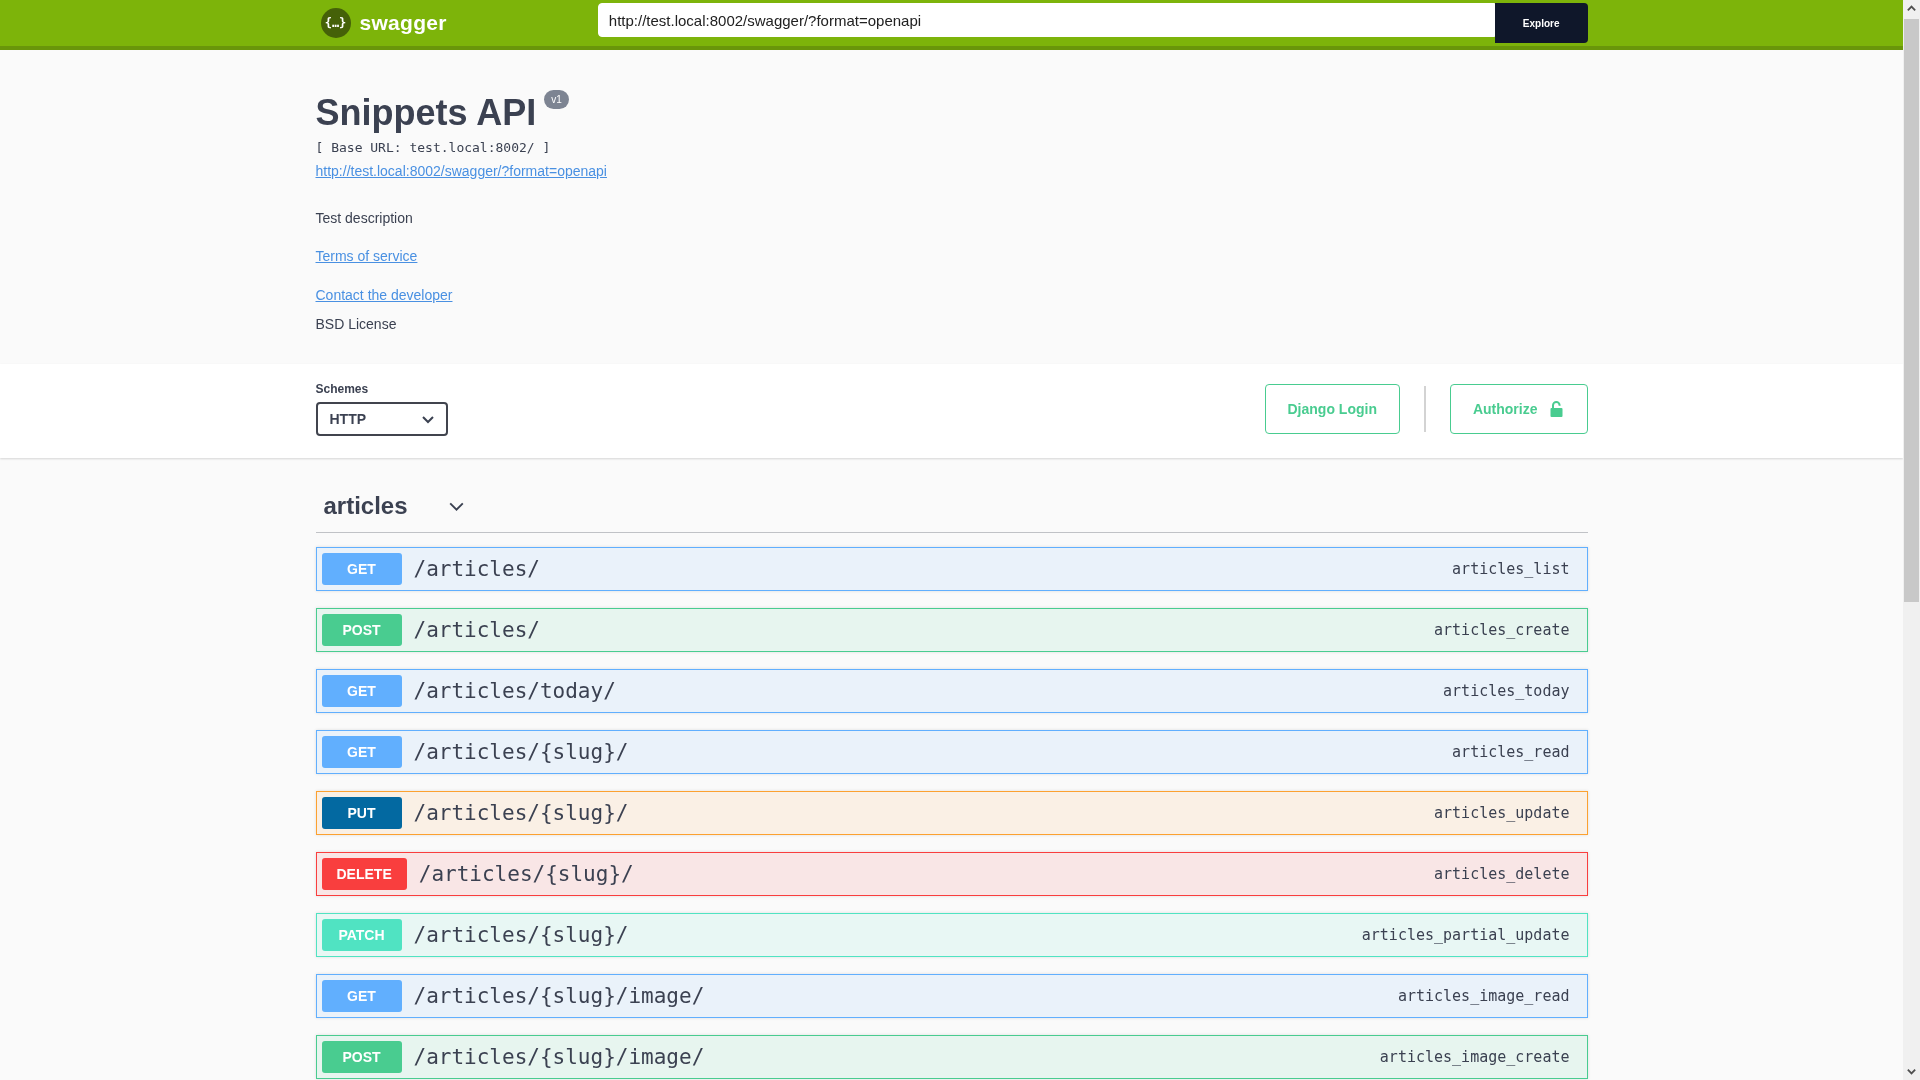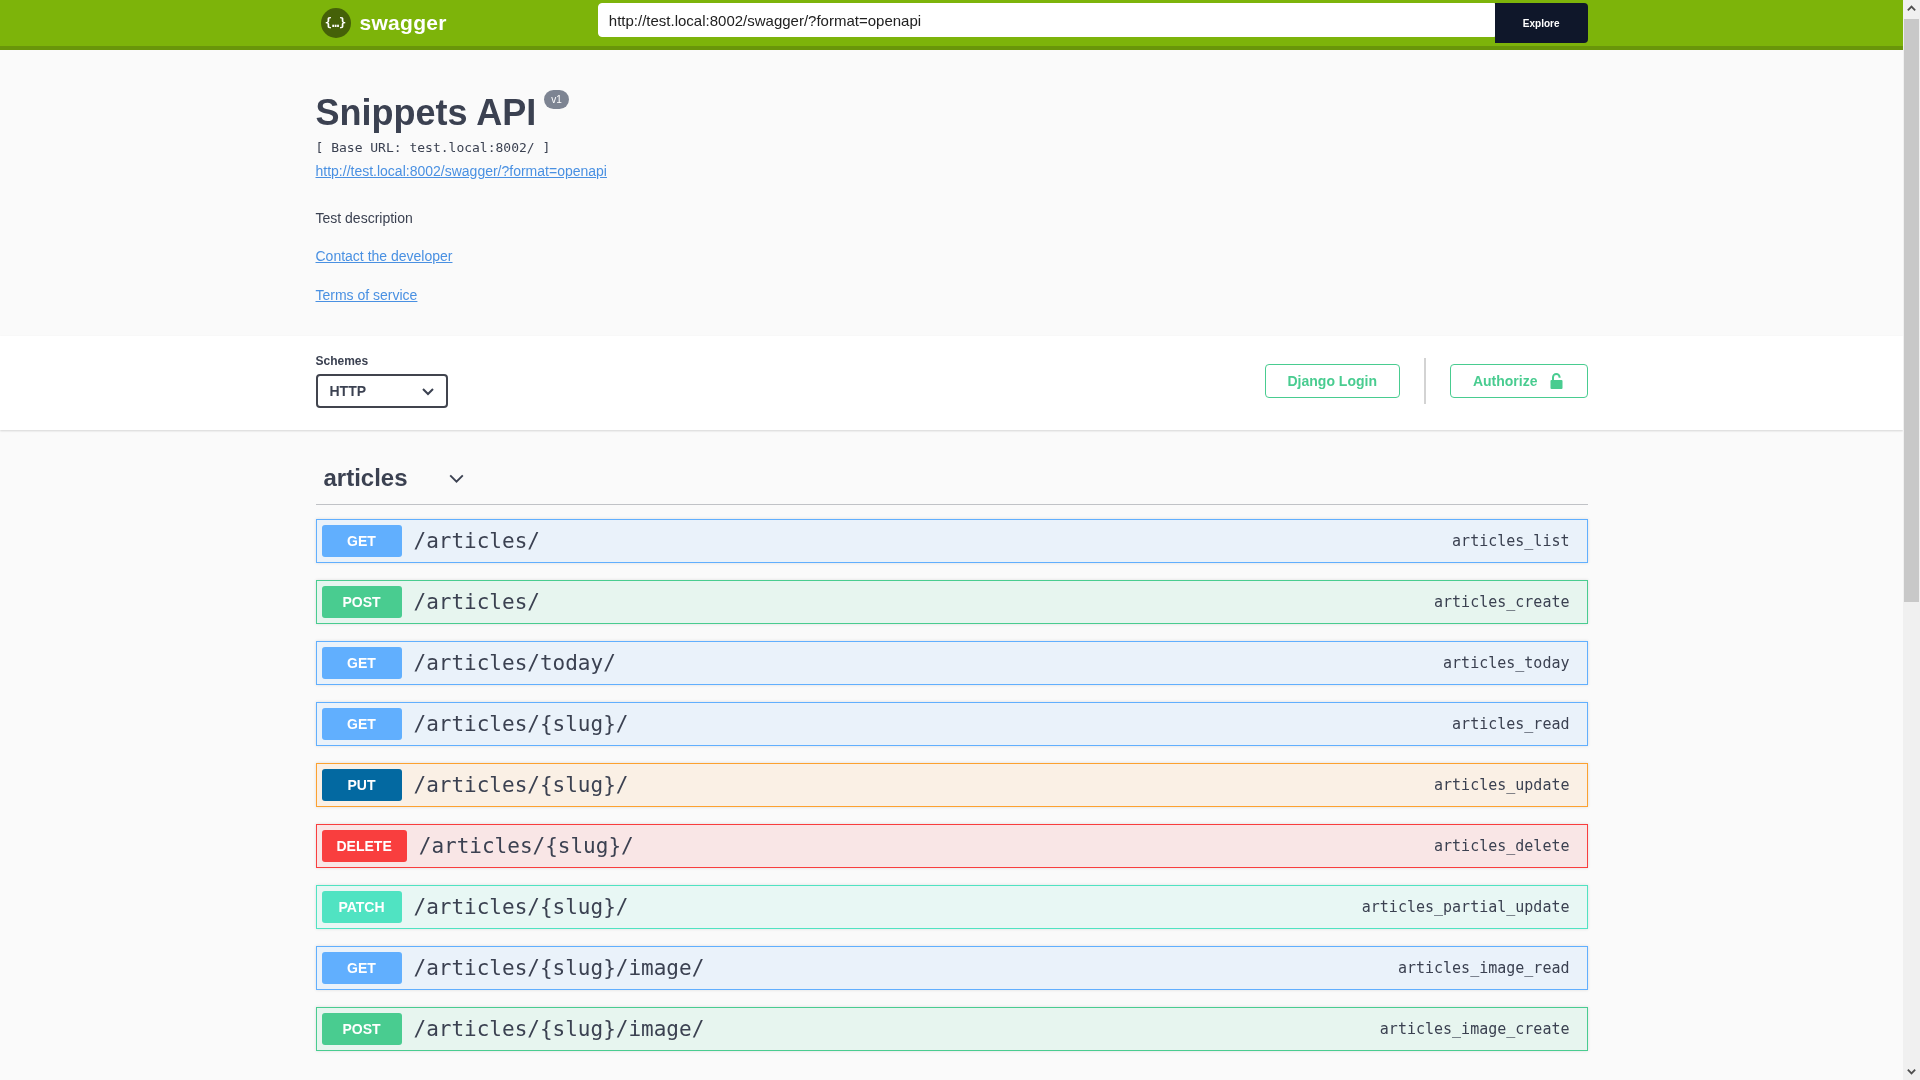--- a/index.html
+++ b/index.html
@@ -88,21 +88,21 @@
     display: flex; align-items: center; justify-content: space-between;
     padding: 0 10px 0 12px;
     font-size: 14px; font-weight: bold; color: #3b4151;
     background: #ffffff; cursor: pointer;
   }
   .auth-wrapper { display: flex; align-items: center; }
   .btn-outline-green {
     border: 1px solid #49cc90; border-radius: 4px;
     background: transparent; color: #49cc90;
     font-size: 14px; font-weight: bold;
-    height: 34px; padding: 0 22px; cursor: pointer;
+    height: 50px; padding: 0 22px; cursor: pointer;
     display: flex; align-items: center; gap: 10px;
     font-family: "Liberation Sans", sans-serif;
   }
   .auth-divider { width: 2px; height: 46px; background: #d3d3d3; margin: 0 24px; }
 
   
   .operations { padding-top: 20px; }
   .section { margin-bottom: 16px; }
   .section-header {
     display: flex; align-items: center; gap: 38px;
@@ -175,22 +175,23 @@
 
   <div class="container">
     <div class="info">
       <div class="api-title">
         <span>Snippets API</span>
         <span class="version-badge">v1</span>
       </div>
       <div class="base-url">[ Base URL: test.local:8002/ ]</div>
       <a class="spec-link">http://test.local:8002/swagger/?format=openapi</a>
       <div class="description">Test description</div>
+      <div><a class="info-link">Terms of service</a></div>
       <div><a class="info-link">Contact the developer</a></div>
-      <div><a class="info-link">Terms of service</a></div>
+      <div class="license-text">BSD License</div>
     </div>
   </div>
 
   <div class="scheme-container">
     <div class="container scheme-inner">
       <div>
         <label class="schemes-label">Schemes</label>
         <div class="scheme-select">
           <span>HTTP</span>
           <svg width="16" height="16" viewBox="0 0 16 16">

